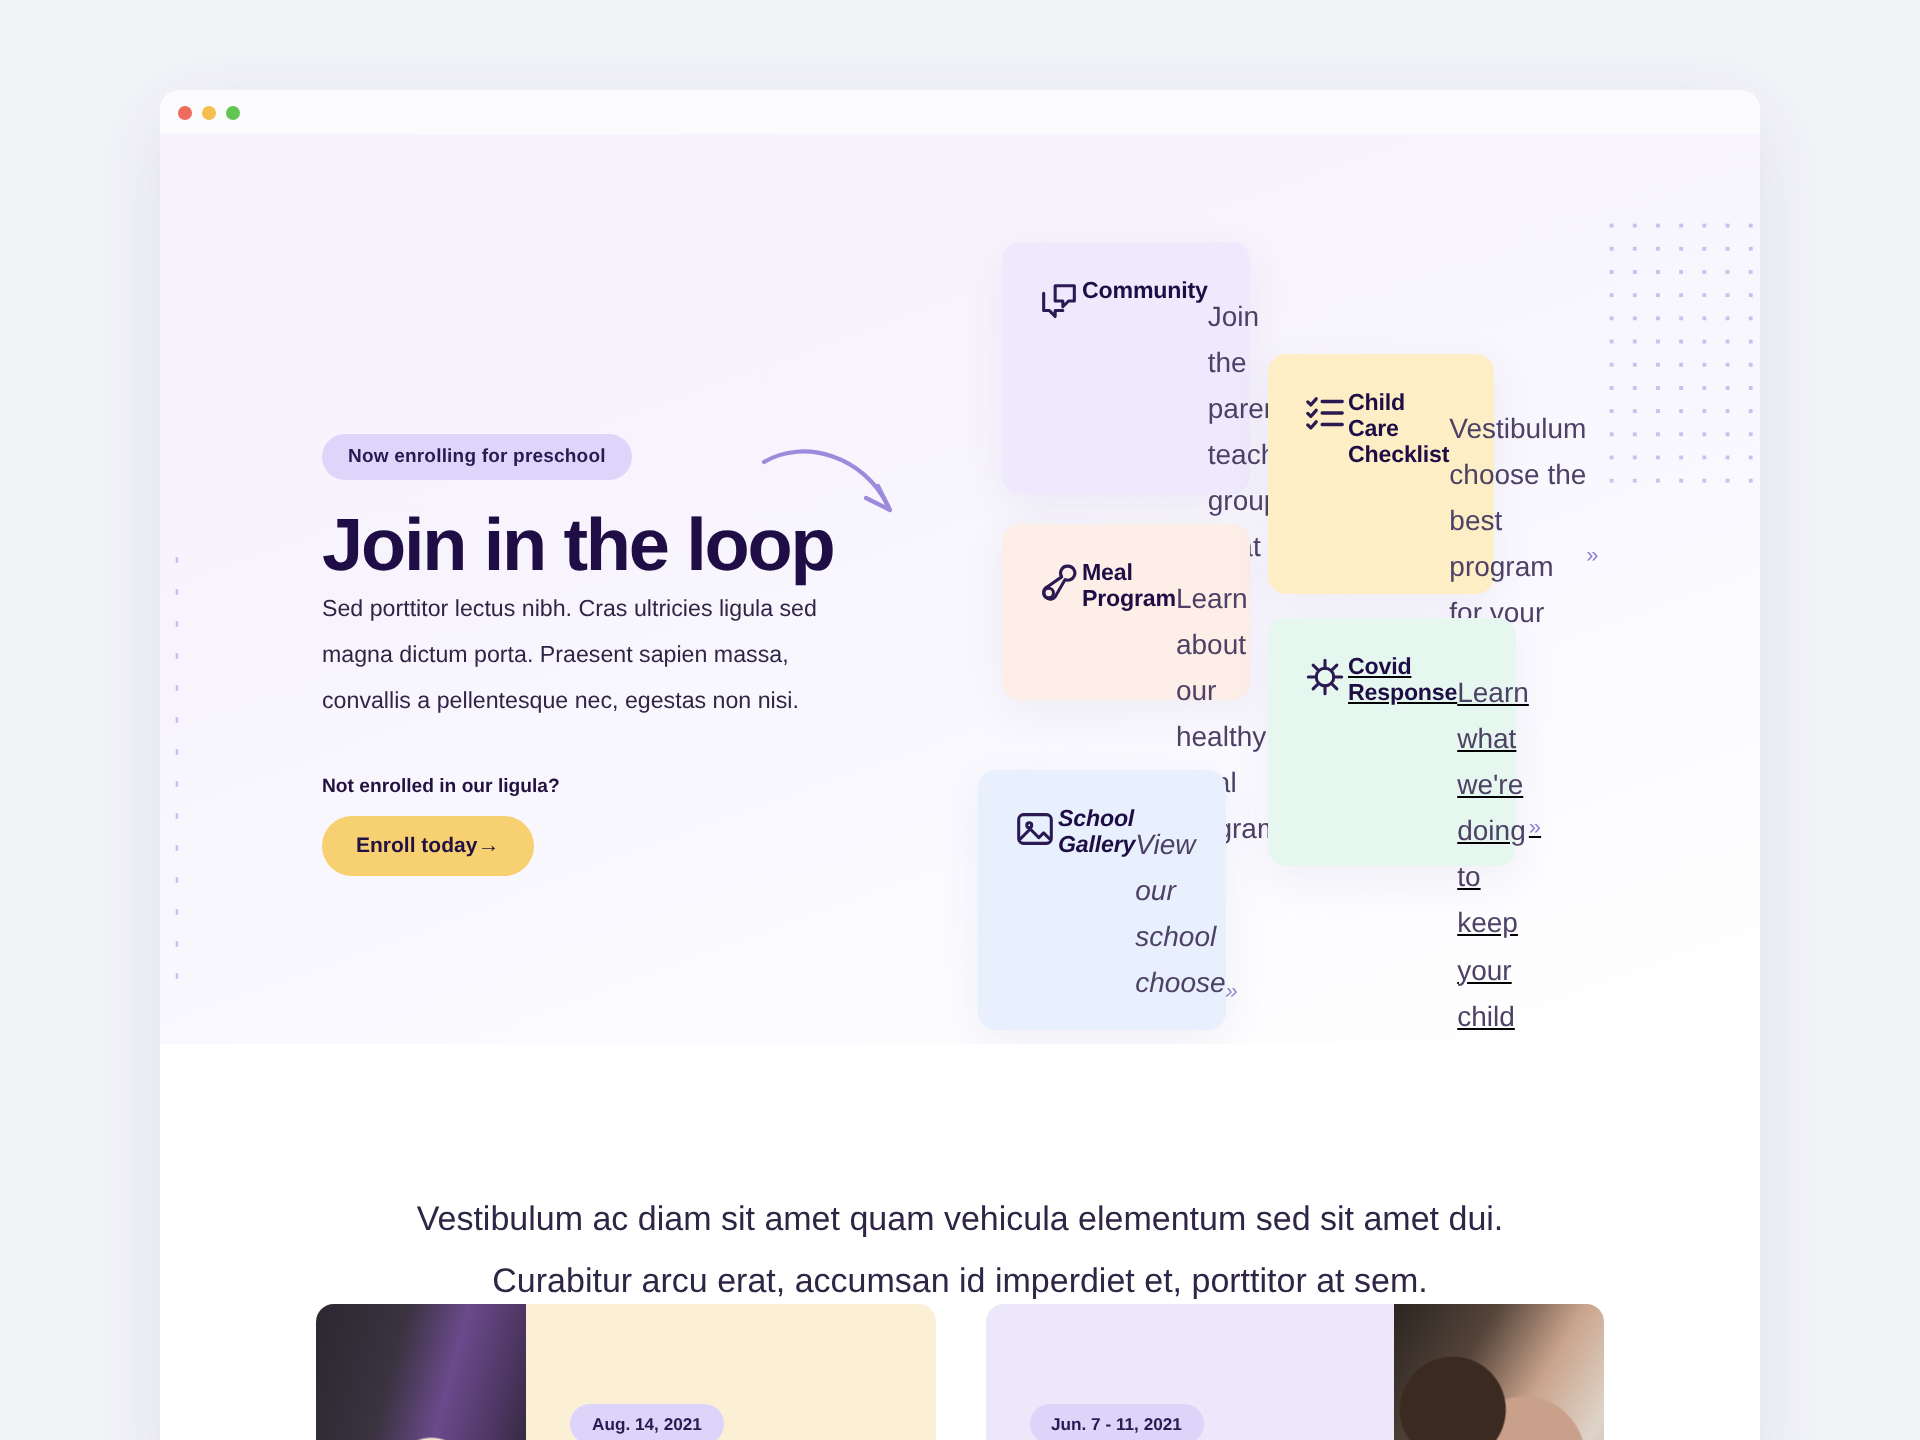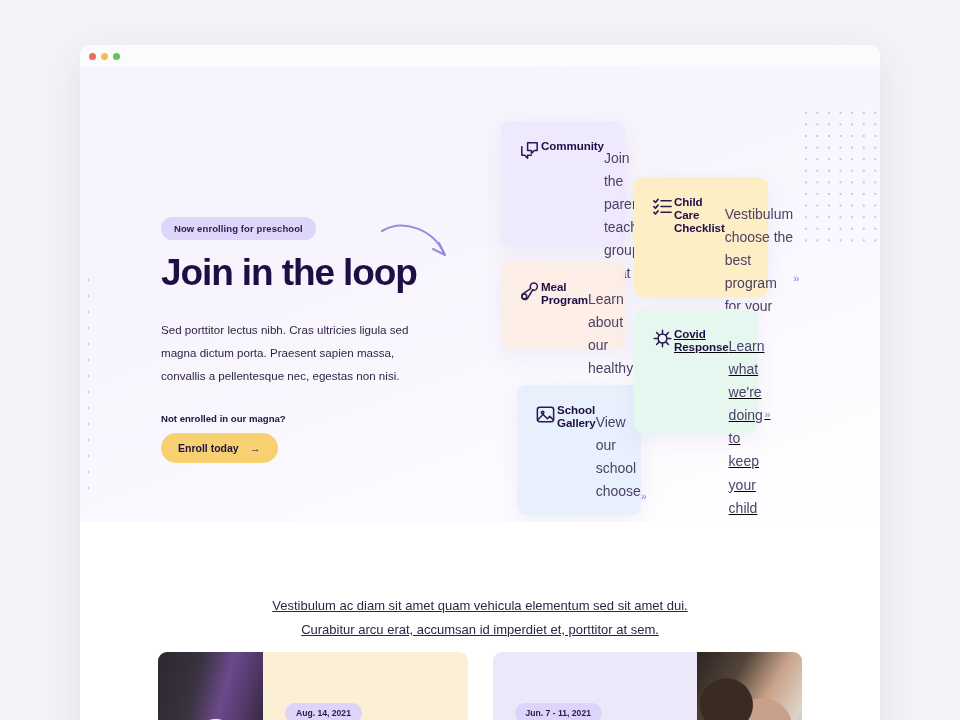--- a/index.html
+++ b/index.html
@@ -92,40 +92,40 @@
   .hero-title {
     margin-top: 14px;
     font-size: 37px;
     line-height: 1.05;
     font-weight: 700;
     letter-spacing: -1.1px;
     color: #1f0e46;
   }
 
   .hero-body {
-    margin-top: 25px;
+    margin-top: 0;
     font-size: 11.6px;
     line-height: 2.0;
     color: #2f2545;
     font-weight: 400;
     width: 262px;
   }
 
   .cta-label {
     margin-top: 26px;
     font-size: 9.6px;
     font-weight: 700;
     color: #221141;
   }
 
   .cta-button {
     margin-top: 9px;
     display: inline-flex;
     align-items: center;
-    gap: 11px;
+    gap: 0;
     background: #f7d072;
     color: #221141;
     border: none;
     border-radius: 18px;
     padding: 9px 17px;
     font-family: inherit;
     font-size: 10.5px;
     font-weight: 700;
     cursor: pointer;
     justify-content: center;
@@ -170,43 +170,42 @@
     align-self: flex-end;
     font-size: 11px;
     color: #8b7fd1;
     line-height: 1;
     padding-top: 12px;
   }
 
   
   .card-community { left: 421px; top: 54px;  width: 124px; height: 126px; background:#eee9fd; }
   .card-meal      { left: 421px; top: 195px; width: 124px; height: 88px; background:#fdeee8; }
-  .card-gallery   { left: 437px; top: 318px; width: 124px; height: 130px; background:#e8f0fd; }
-  .card-checklist { left: 554px; top: 110px; width: 134px; height: 120px; background:#fdeec6; }
+  .card-gallery   { left: 409px; top: 318px; width: 124px; height: 130px; background:#e8f0fd;font-style:italic; }
+  .card-checklist { left: 554px; top: 110px; width: 113px; height: 120px; background:#fdeec6; }
   .card-covid     { left: 554px; top: 242px; width: 124px; height: 124px; background:#e6f7ef;text-decoration:underline; }
 
   
   .events {
     position: relative;
     padding-top: 58px;
     text-align: center;
     background: #ffffff;
   }
   .events-title {
     font-size: 24px;
     font-weight: 700;
     color: #1f0e46;
     letter-spacing: -.6px;
   }
   .events-sub {
     margin-top: 14px;
-    font-size: 13px;
+    font-size: 17px;
     line-height: 1.85;
     color: #2f2545;
-    text-decoration: underline;
   }
 
   .event-row {
     position: absolute;
     left: 0;
     top: 130px;
     width: 800px;
     display: flex;
     gap: 25px;
     padding: 0 78px;
@@ -267,21 +266,21 @@
 
   <div class="hero">
 
     <div class="dot-grid-right"></div>
     <div class="dot-col-left"></div>
 
     <div class="hero-left">
       <span class="pill">Now enrolling for preschool</span>
       <h1 class="hero-title">Join in the loop</h1>
       <p class="hero-body">Sed porttitor lectus nibh. Cras ultricies ligula sed magna dictum porta. Praesent sapien massa, convallis a pellentesque nec, egestas non nisi.</p>
-      <div class="cta-label">Not enrolled in our magna?</div>
+      <div class="cta-label">Not enrolled in our ligula?</div>
       <button class="cta-button">
         <span>Enroll today</span>
         <span class="arrow">→</span>
       </button>
     </div>
 
     <svg class="swoosh" viewBox="0 0 72 45">
       <path d="M2 9 C22 -3, 52 6, 64 31" fill="none" stroke="#9b8bdc" stroke-width="2.1" stroke-linecap="round"></path>
       <path d="M53 27 L65 33 L59 21" fill="none" stroke="#9b8bdc" stroke-width="2.1" stroke-linecap="round" stroke-linejoin="round"></path>
     </svg>

